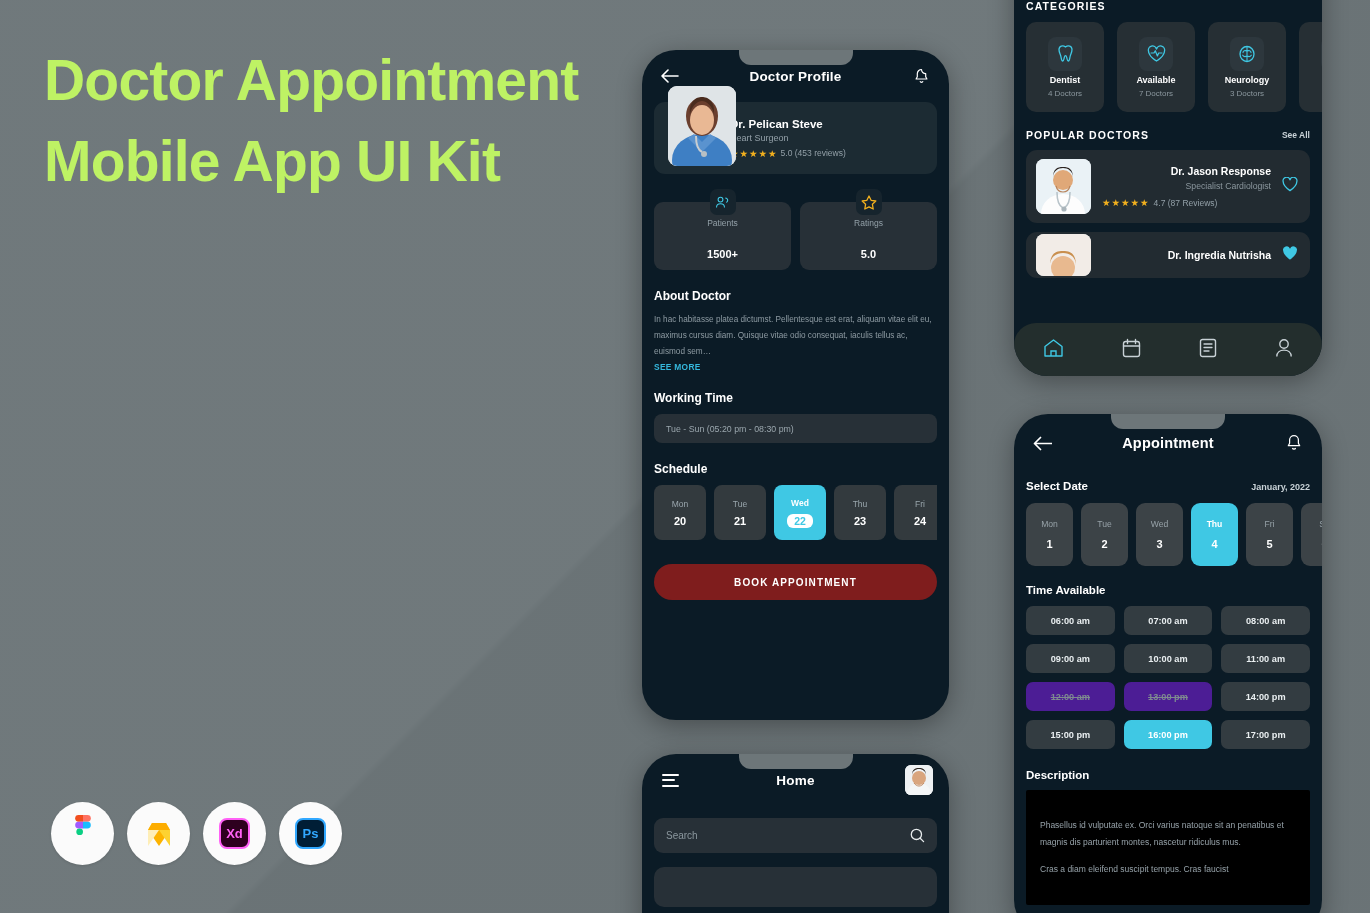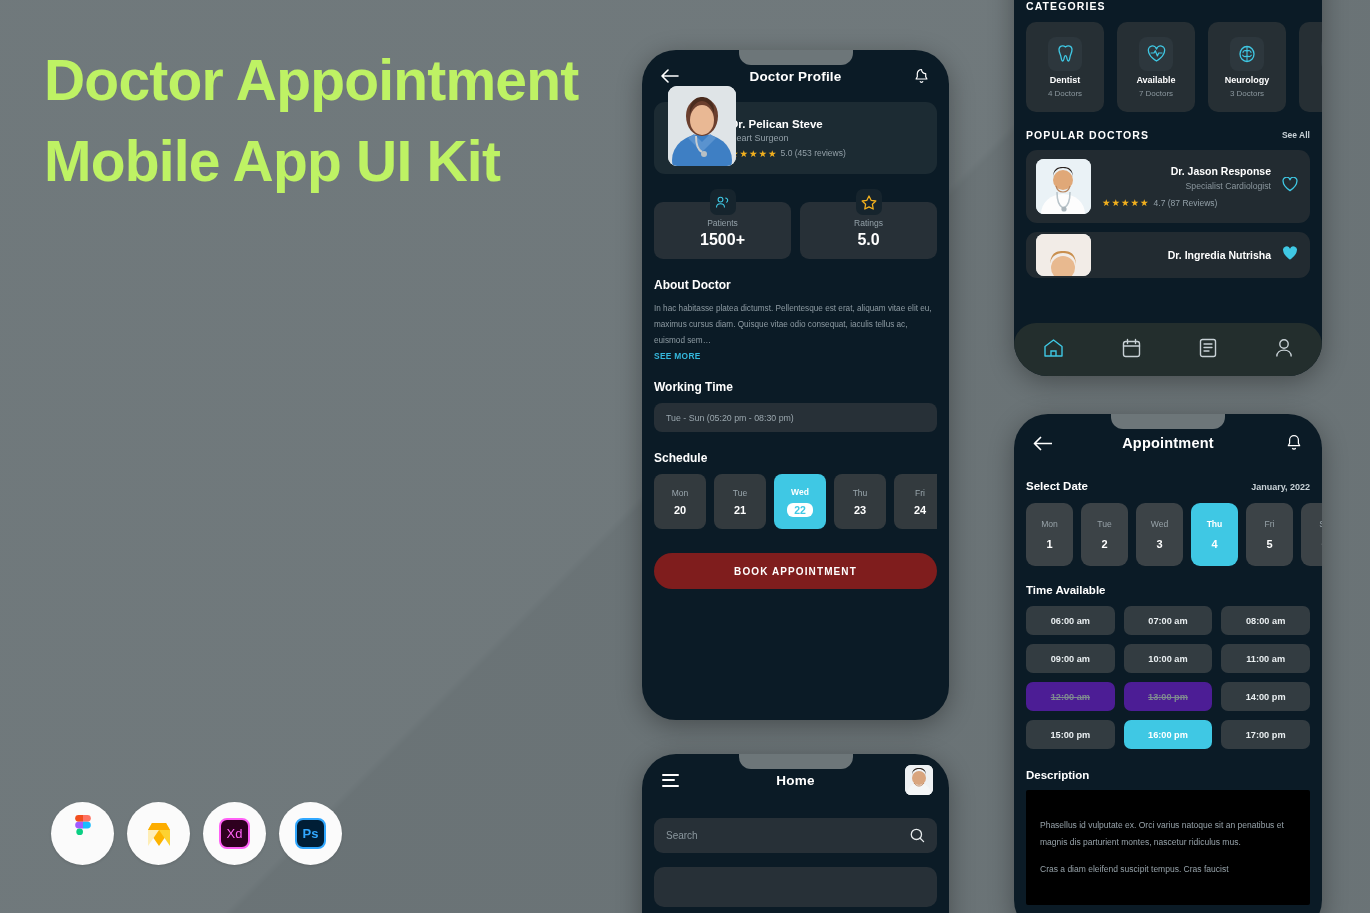--- a/index.html
+++ b/index.html
@@ -99,21 +99,21 @@
   .stat {
     flex: 1; background: #273037; border-radius: 9px;
     padding: 16px 0 10px; text-align: center; position: relative;
   }
   .stat-ico {
     position: absolute; left: 50%; transform: translateX(-50%); top: -13px;
     width: 26px; height: 26px; border-radius: 7px; background: #16242d;
     display: flex; align-items:center; justify-content:center;
   }
   .stat-label { font-size: 8.5px; color: #93a0a8; }
-  .stat-val { font-size: 16px; font-weight: bold; margin-top: 3px; }
+  .stat-val { font-size: 11px; font-weight: bold; margin-top: 20px; }
 
   .sec-title { font-size: 12px; font-weight: bold; margin: 19px 12px 9px; }
   .about-p { font-size: 8.2px; color: #8e9ba3; line-height: 1.92; margin: 0 12px; }
   .see-more { font-size: 8.4px; color: #35b8dd; font-weight: bold; margin: 3px 12px 0; letter-spacing: .3px; }
 
   .work-box {
     margin: 0 12px; background: #273037; border-radius: 8px; height: 29px;
     display: flex; align-items: center; padding-left: 12px;
     font-size: 8.8px; color: #9aa6ad;
   }
@@ -238,21 +238,21 @@
       <path d="M6 11h22l-11 16z" fill="#fdb300"></path>
       <path d="M6 11l4-7 7 7z" fill="#fdd231"></path>
       <path d="M28 11l-4-7-7 7z" fill="#fdd231"></path>
       <path d="M10 4h14l4 7H6z" fill="#fdad00"></path>
       <path d="M6 11h11l-11 16z" fill="#feeeb7"></path>
       <path d="M28 11H17l11 16z" fill="#fdd231"></path>
     </svg>
   </div>
   <div class="badge">
     <div style="width:31px;height:31px;border-radius:8px;background:#2e001f;border:2px solid #ff61f6;display:flex;align-items:center;justify-content:center;">
-      <span style="color:#ff61f6;font-size:13px;font-weight:normal;font-family:'Liberation Sans',sans-serif;">Xd</span>
+      <span style="color:#ff61f6;font-size:13px;font-weight:bold;font-family:'Liberation Sans',sans-serif;">Xd</span>
     </div>
   </div>
   <div class="badge">
     <div style="width:31px;height:31px;border-radius:8px;background:#001e36;border:2px solid #31a8ff;display:flex;align-items:center;justify-content:center;">
       <span style="color:#31a8ff;font-size:13px;font-weight:bold;font-family:'Liberation Sans',sans-serif;">Ps</span>
     </div>
   </div>
 </div>
 
 <div class="phone" id="phone-profile">

